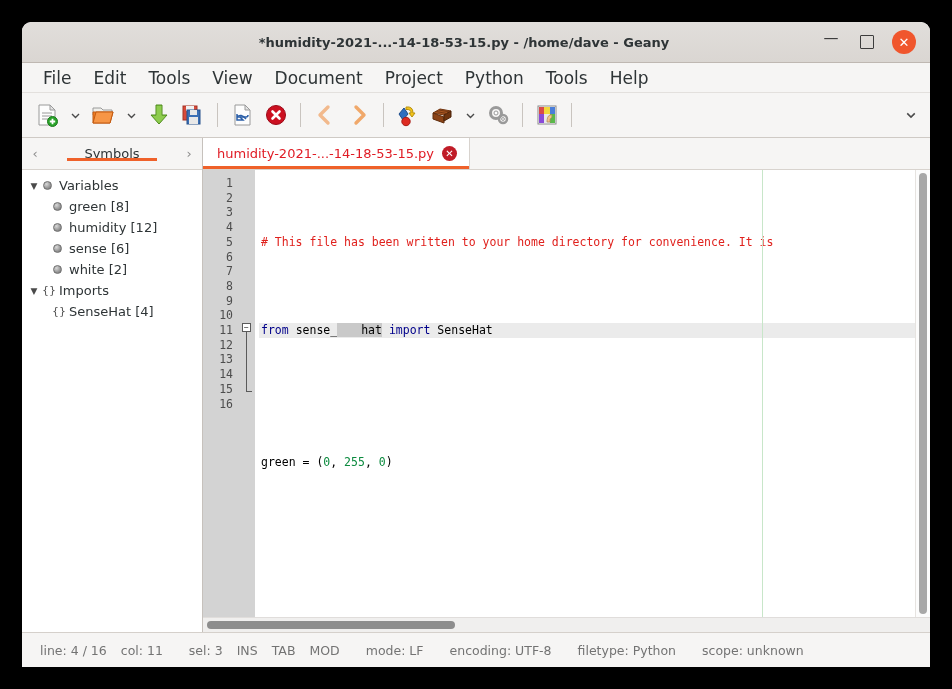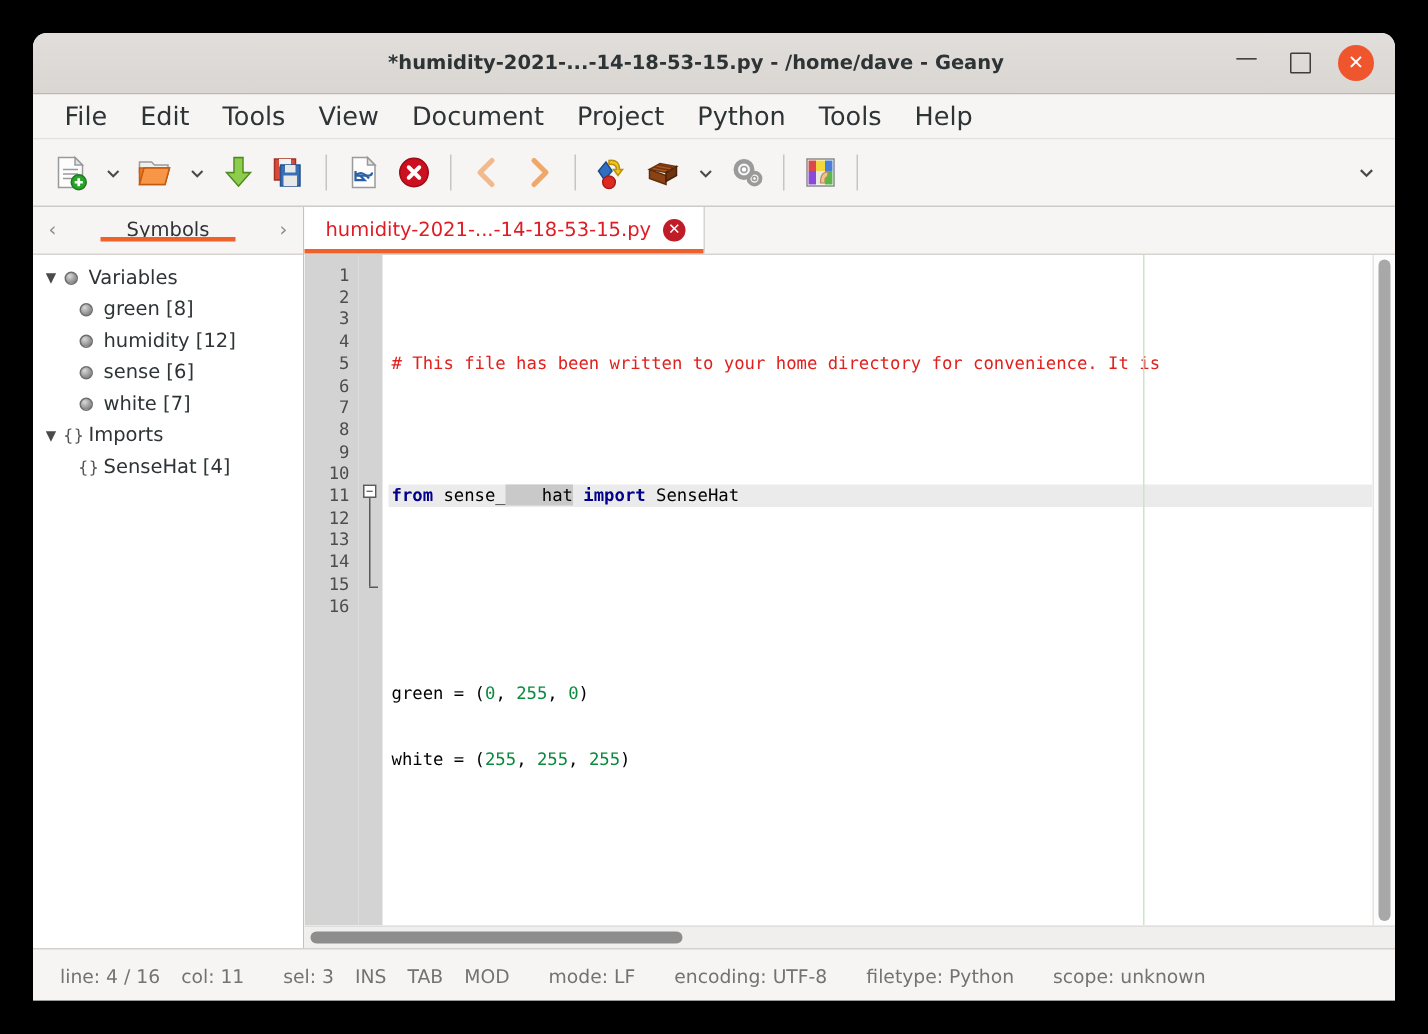--- a/index.html
+++ b/index.html
@@ -362,21 +362,21 @@
     background: #ebebeb;
   }
   .long-line-marker {
     position: absolute;
     top: 0; bottom: 0;
     left: 507px;
     width: 1px;
     background: #c8e6c9;
   }
   .tok-comment { color: #e0211d; }
-  .tok-kw { color: #00008b; font-weight: bold; }
+  .tok-kw { color: #00008b; font-weight: normal; }
   .tok-num { color: #0b8a3e; }
   .sel { background: #c9c9c9; padding-left: 24px; }
 
   
   .vscroll {
     width: 14px;
     min-width: 14px;
     background: #fcfcfc;
     border-left: 1px solid #e6e3e0;
     position: relative;
@@ -630,21 +630,21 @@
 
 
 
         <div class="sym-row child">
           <span class="sym-icon-var"></span>
           <span class="sym-text">sense [6]</span>
         </div>
 
         <div class="sym-row child">
           <span class="sym-icon-var"></span>
-          <span class="sym-text">white [7]</span>
+          <span class="sym-text">white [2]</span>
         </div>
 
         <div class="sym-row">
           <span class="expander">▼</span>
           <span class="sym-icon-imp">{}</span>
           <span class="sym-text">Imports</span>
         </div>
 
         <div class="sym-row child">
           <span class="sym-icon-imp">{}</span>
@@ -694,21 +694,20 @@
 
           <div class="code-area">
             <div class="long-line-marker"></div>
 
             <div class="code-line"><span class="tok-comment"># This file has been written to your home directory for convenience. It is</span></div>
             <div class="code-line"></div>
             <div class="code-line current"><span class="tok-kw">from</span> sense_<span class="sel">hat</span> <span class="tok-kw">import</span> SenseHat</div>
             <div class="code-line"></div>
             <div class="code-line"></div>
             <div class="code-line">green = (<span class="tok-num">0</span>, <span class="tok-num">255</span>, <span class="tok-num">0</span>)</div>
-            <div class="code-line">white = (<span class="tok-num">255</span>, <span class="tok-num">255</span>, <span class="tok-num">255</span>)</div>
             
             
             
             
             
             
             
           </div>
 
         </div>

